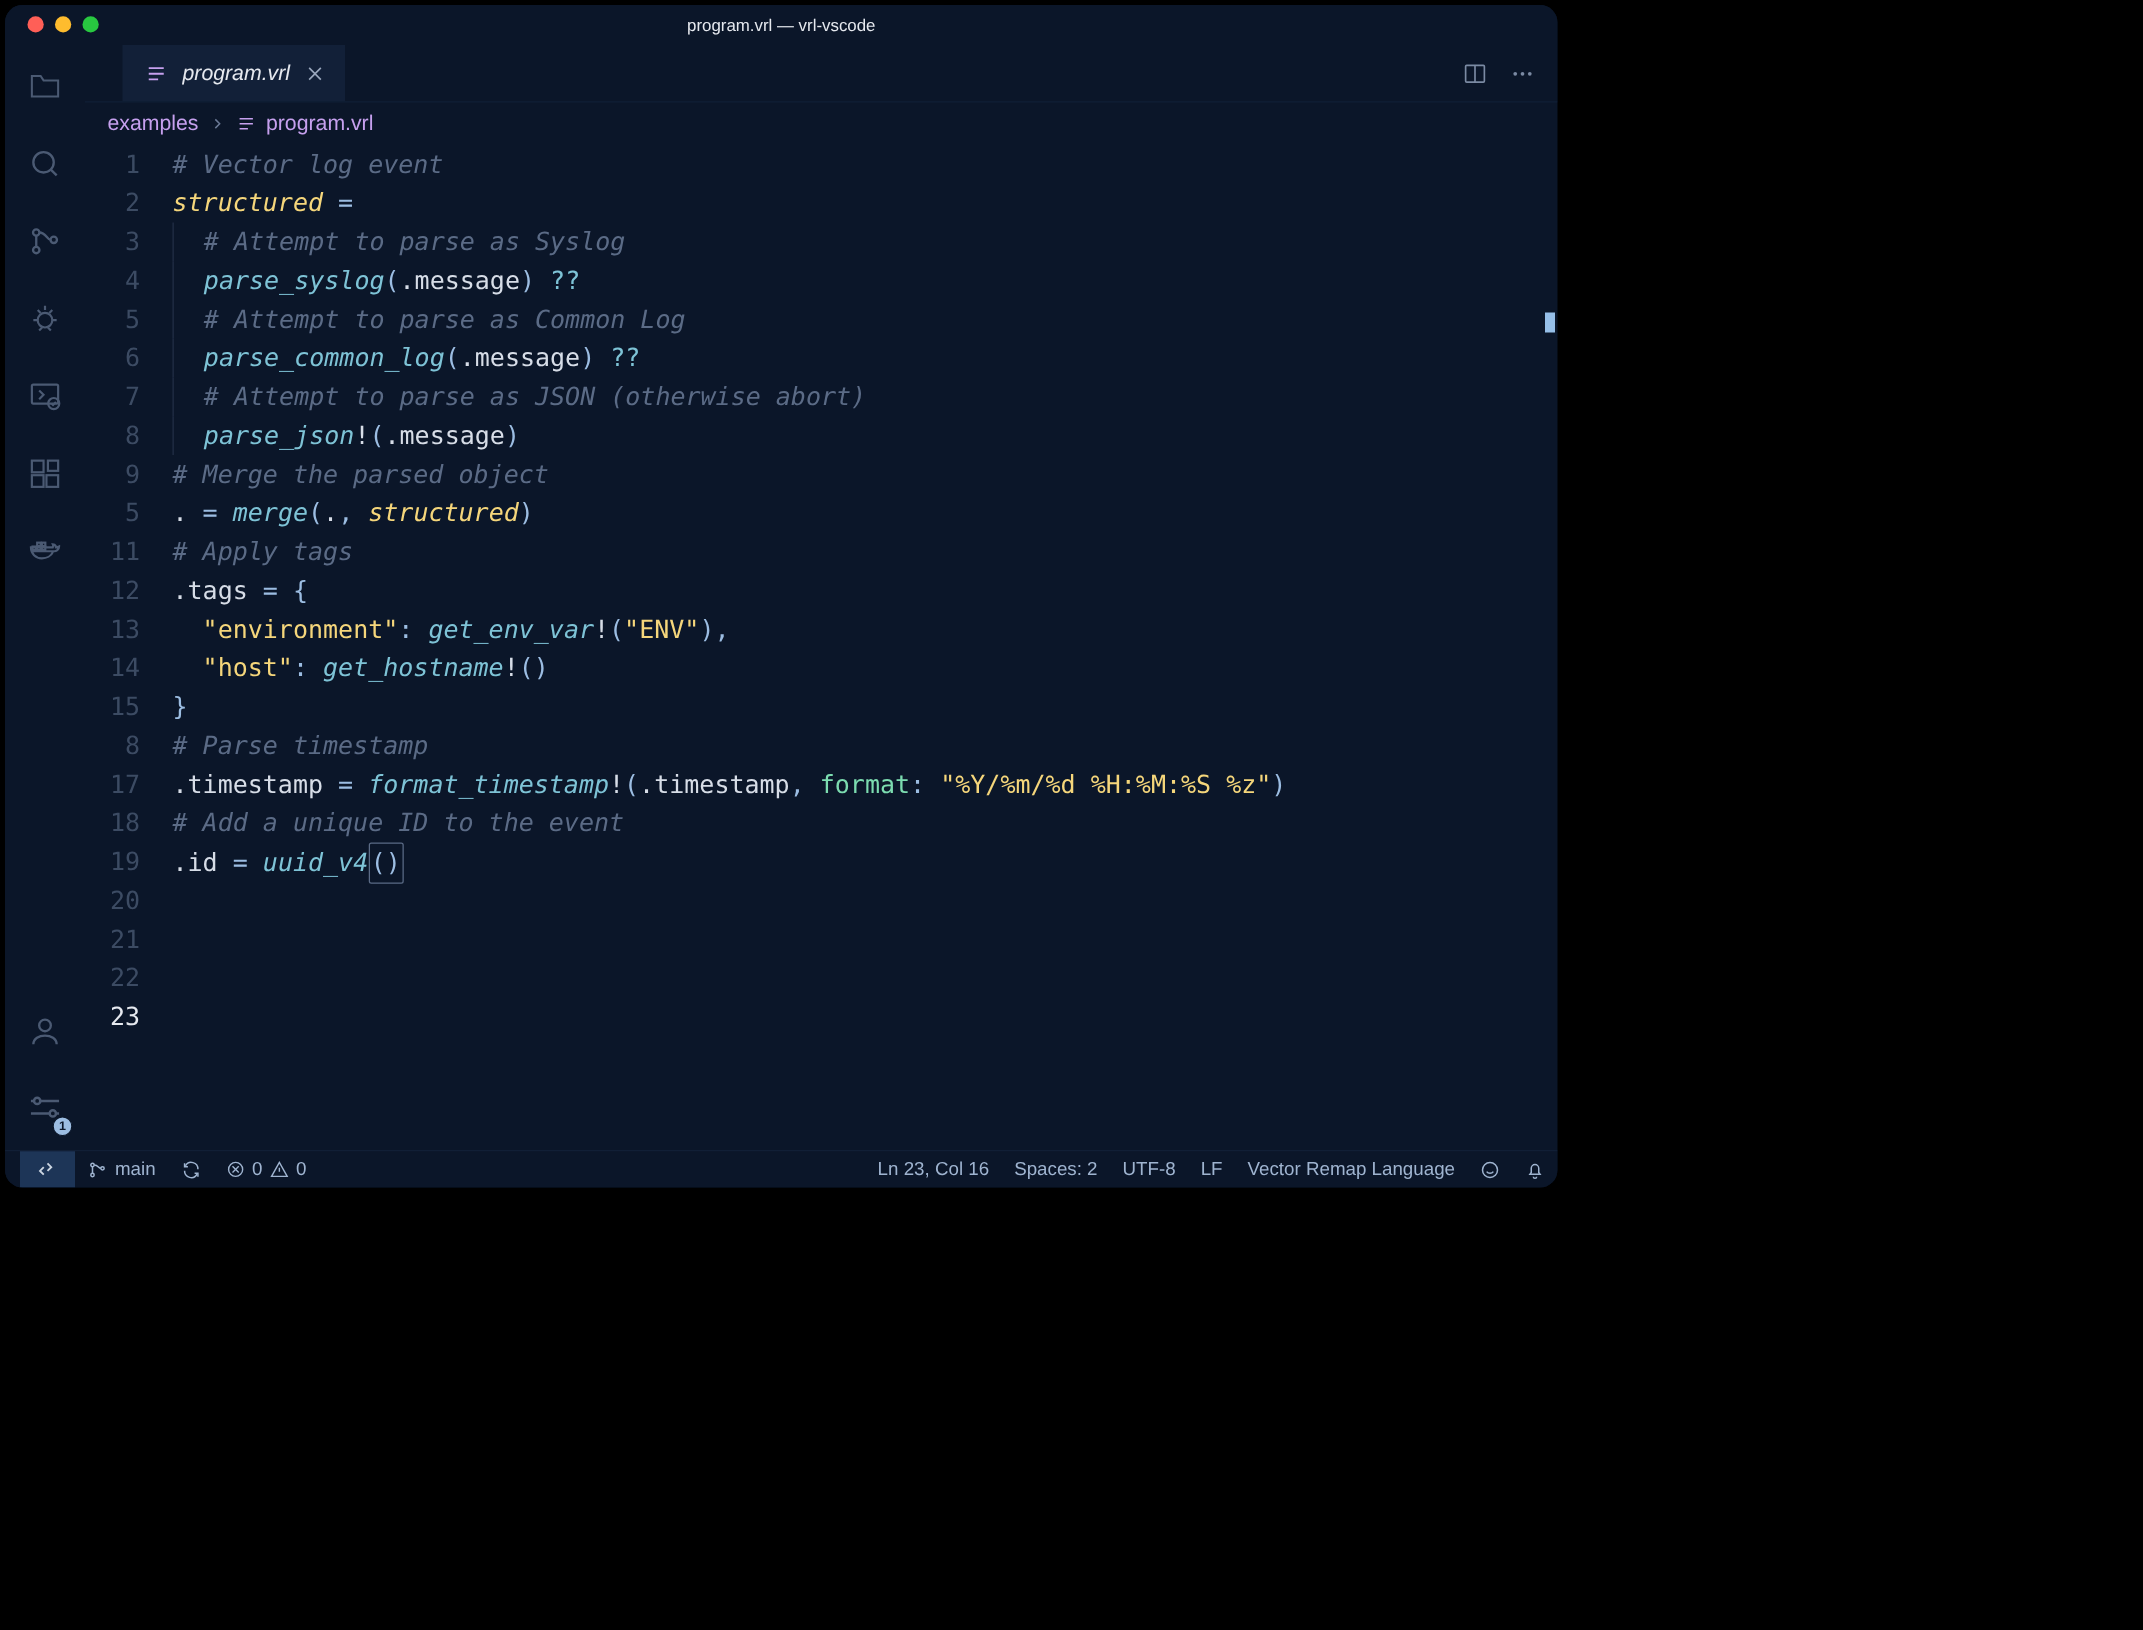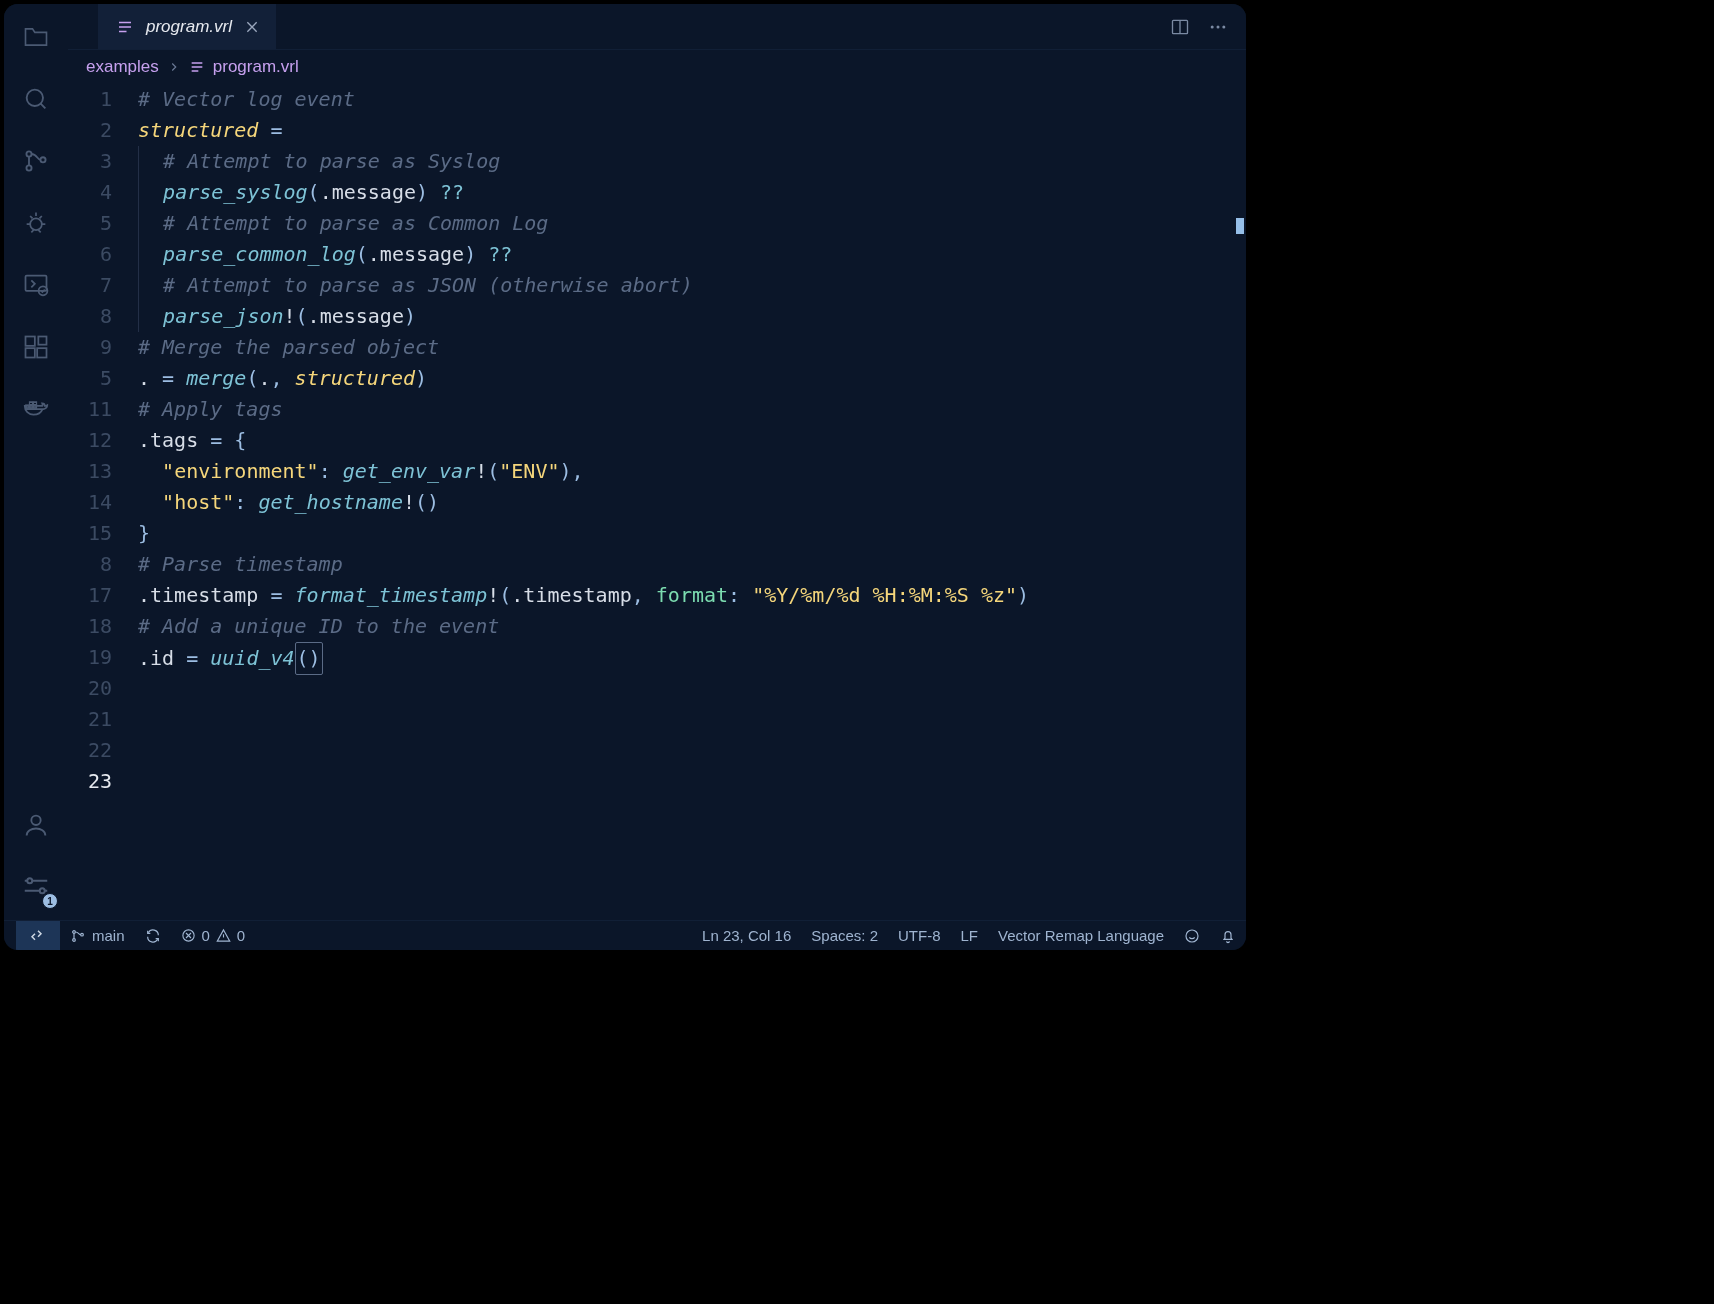--- a/index.html
+++ b/index.html
@@ -194,20 +194,28 @@
     color: #cbd5e1;
   }
   .statusbar .item { padding: 0 10px; display: flex; align-items: center; gap: 6px; cursor: pointer; }
   .statusbar .grow { flex: 1; }
   svg { display: block; }
 </style>
 </head>
 <body>
 
 <div class="window">
+  <div class="titlebar">
+    <div class="traffic">
+      <div class="dot red"></div>
+      <div class="dot yellow"></div>
+      <div class="dot green"></div>
+    </div>
+    <div class="title">program.vrl — vrl-vscode</div>
+  </div>
 
   <div class="body-row">
     <div class="activity-bar">
       <div class="ab-item">
         <svg width="28" height="28" viewBox="0 0 24 24" fill="none" stroke="currentColor" stroke-width="1.4">
             <path d="M3 5h6l2 3h10v11H3z"></path>
           </svg>
       </div>
       <div class="ab-item">
         <svg width="28" height="28" viewBox="0 0 24 24" fill="none" stroke="currentColor" stroke-width="1.6">

